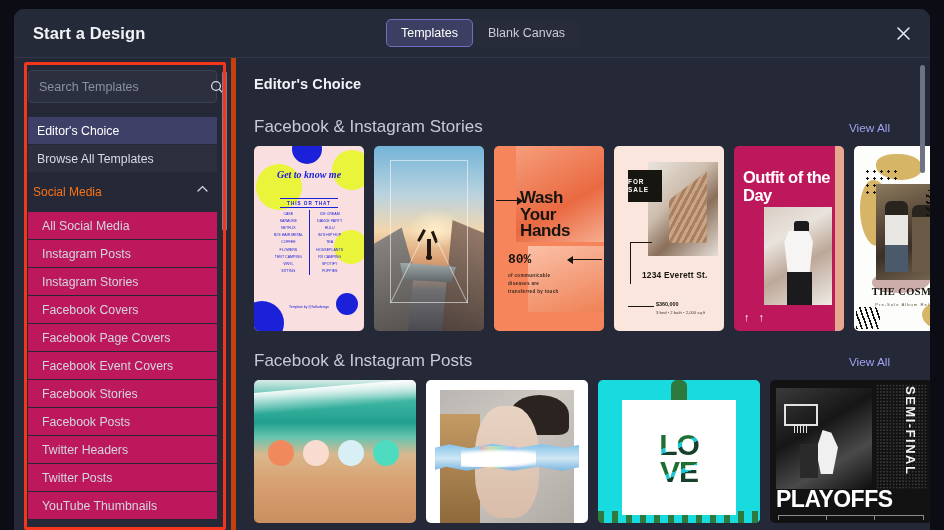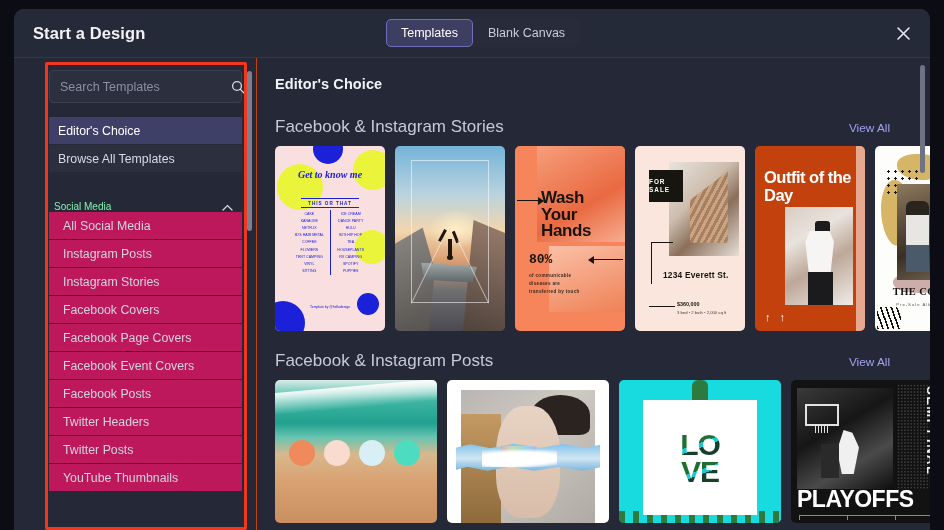--- a/index.html
+++ b/index.html
@@ -74,23 +74,22 @@
     display: flex;
     height: 472px;
   }
 
   
   #sidebar {
     position: relative;
     width: 222px;
     flex: 0 0 222px;
     background: #252836;
-    border-right: 1px solid #c2410c;
+    border-right: 5px solid #c2410c;
     overflow: hidden;
-    margin-left: 21px;
   }
   #sidebar-scroll {
     position: absolute;
     inset: 0;
     overflow: hidden;
     padding: 12px 14px 0 14px;
   }
   #search-wrap {
     position: relative;
     height: 33px;
@@ -127,24 +126,24 @@
     cursor: pointer;
     border-radius: 1px;
   }
   .nav-item.selected {
     background: #3e4068;
     color: #ffffff;
   }
   .section-gap { height: 12px; }
   .group-header {
     height: 27px;
-    display: flex; align-items: flex-end; justify-content: space-between;
+    display: flex; align-items: flex-start; justify-content: space-between;
     padding: 0 9px 0 5px;
-    font-size: 10px;
-    color: #86efac;
+    font-size: 12px;
+    color: #f97316;
     cursor: pointer;
   }
   .chev { display: flex; }
   .sub-item {
     height: 27px;
     display: flex; align-items: center;
     padding-left: 14px;
     margin-bottom: 1px;
     font-size: 12.3px;
     color: #d2d5e0;
@@ -410,21 +409,21 @@
   .sale-price {
     position: absolute; left: 42px; top: 155px;
     font-size: 5.4px; font-weight: bold; color: #16150f;
   }
   .sale-specs {
     position: absolute; left: 42px; top: 164px;
     font-size: 4.2px; color: #4a4038;
   }
 
   
-  .c-ootd { background: #c2410c; }
+  .c-ootd { background: #be185d; }
   .ootd-stripe {
     position: absolute; right: 0; top: 0; bottom: 0; width: 9px;
     background: #e7a890;
   }
   .ootd-title {
     position: absolute; left: 9px; top: 22px; right: 12px;
     font-weight: bold; font-size: 16.5px; line-height: 18px;
     color: #ffffff; letter-spacing: -.5px;
   }
   .ootd-photo {
@@ -689,20 +688,21 @@
               </svg>
           </span>
         </div>
 
         <div class="sub-item">All Social Media</div>
         <div class="sub-item">Instagram Posts</div>
         <div class="sub-item">Instagram Stories</div>
         <div class="sub-item">Facebook Covers</div>
         <div class="sub-item">Facebook Page Covers</div>
         <div class="sub-item">Facebook Event Covers</div>
+        <div class="sub-item">Facebook Stories</div>
         <div class="sub-item">Facebook Posts</div>
         <div class="sub-item">Twitter Headers</div>
         <div class="sub-item">Twitter Posts</div>
         <div class="sub-item">YouTube Thumbnails</div>
       </div>
 
       <div id="sidebar-scrollbar-track"></div>
       <div id="sidebar-scrollbar-thumb"></div>
       <div id="annotation-box"></div>
     </div>

